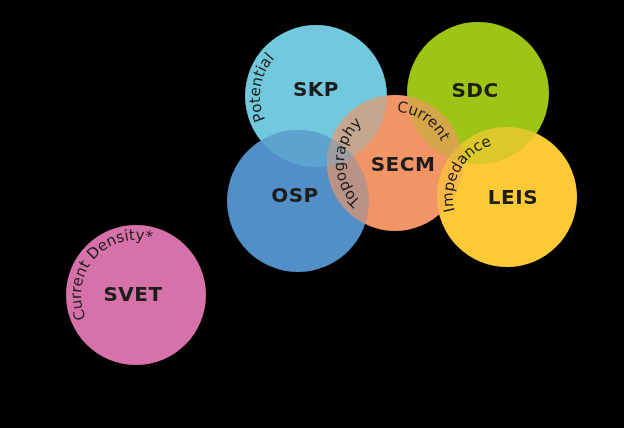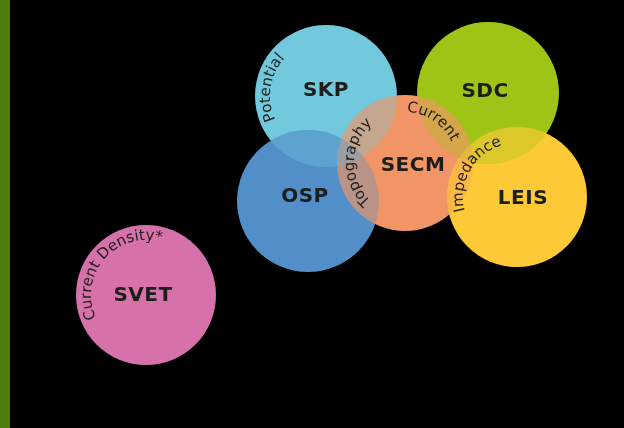--- a/index.html
+++ b/index.html
@@ -7,22 +7,21 @@
     padding: 0;
     width: 624px;
     height: 428px;
     background: #000000;
     overflow: hidden;
   }
   .stage {
     position: relative;
     width: 552px;
     height: 428px;
-    background: #4d7c0f;
-    padding-left: 10px;
+    background: #c2410c;
   }
   svg { display: block; }
   .circle-label {
     font-family: "DejaVu Sans", "Liberation Sans", sans-serif;
     font-weight: bold;
     font-size: 20px;
     letter-spacing: 0.5px;
     fill: #1d1d1b;
     text-anchor: middle;
   }

